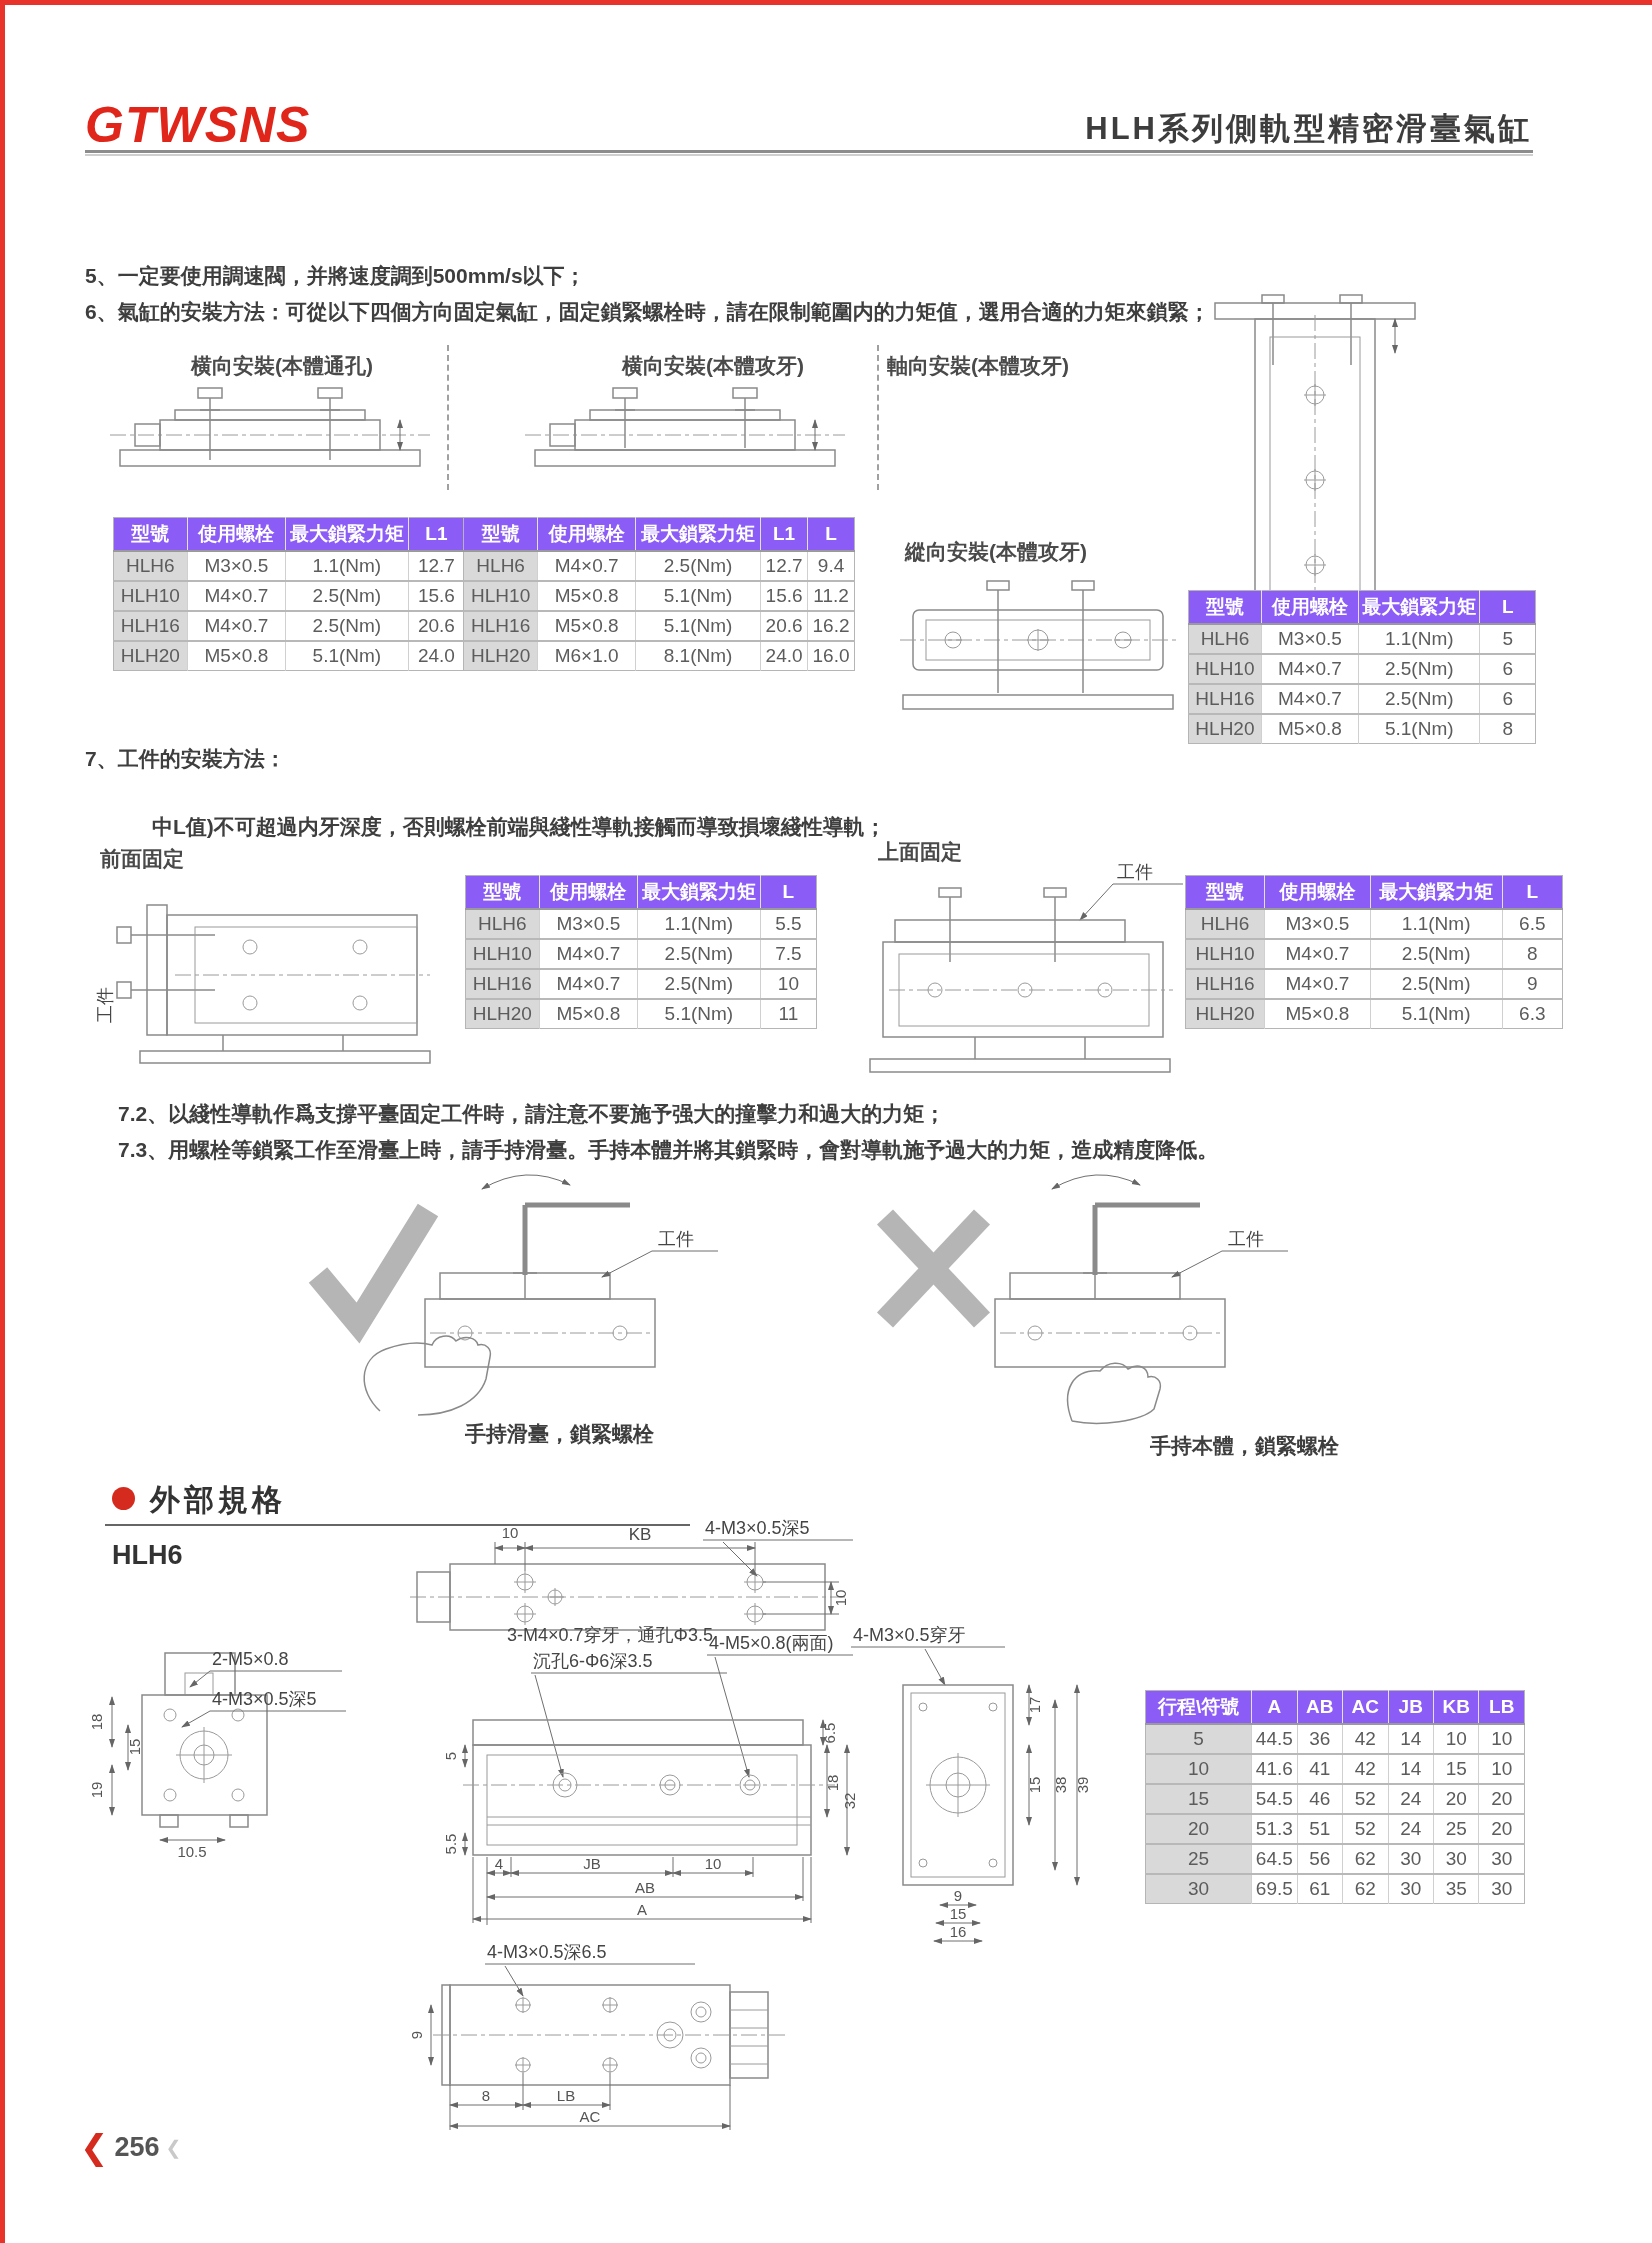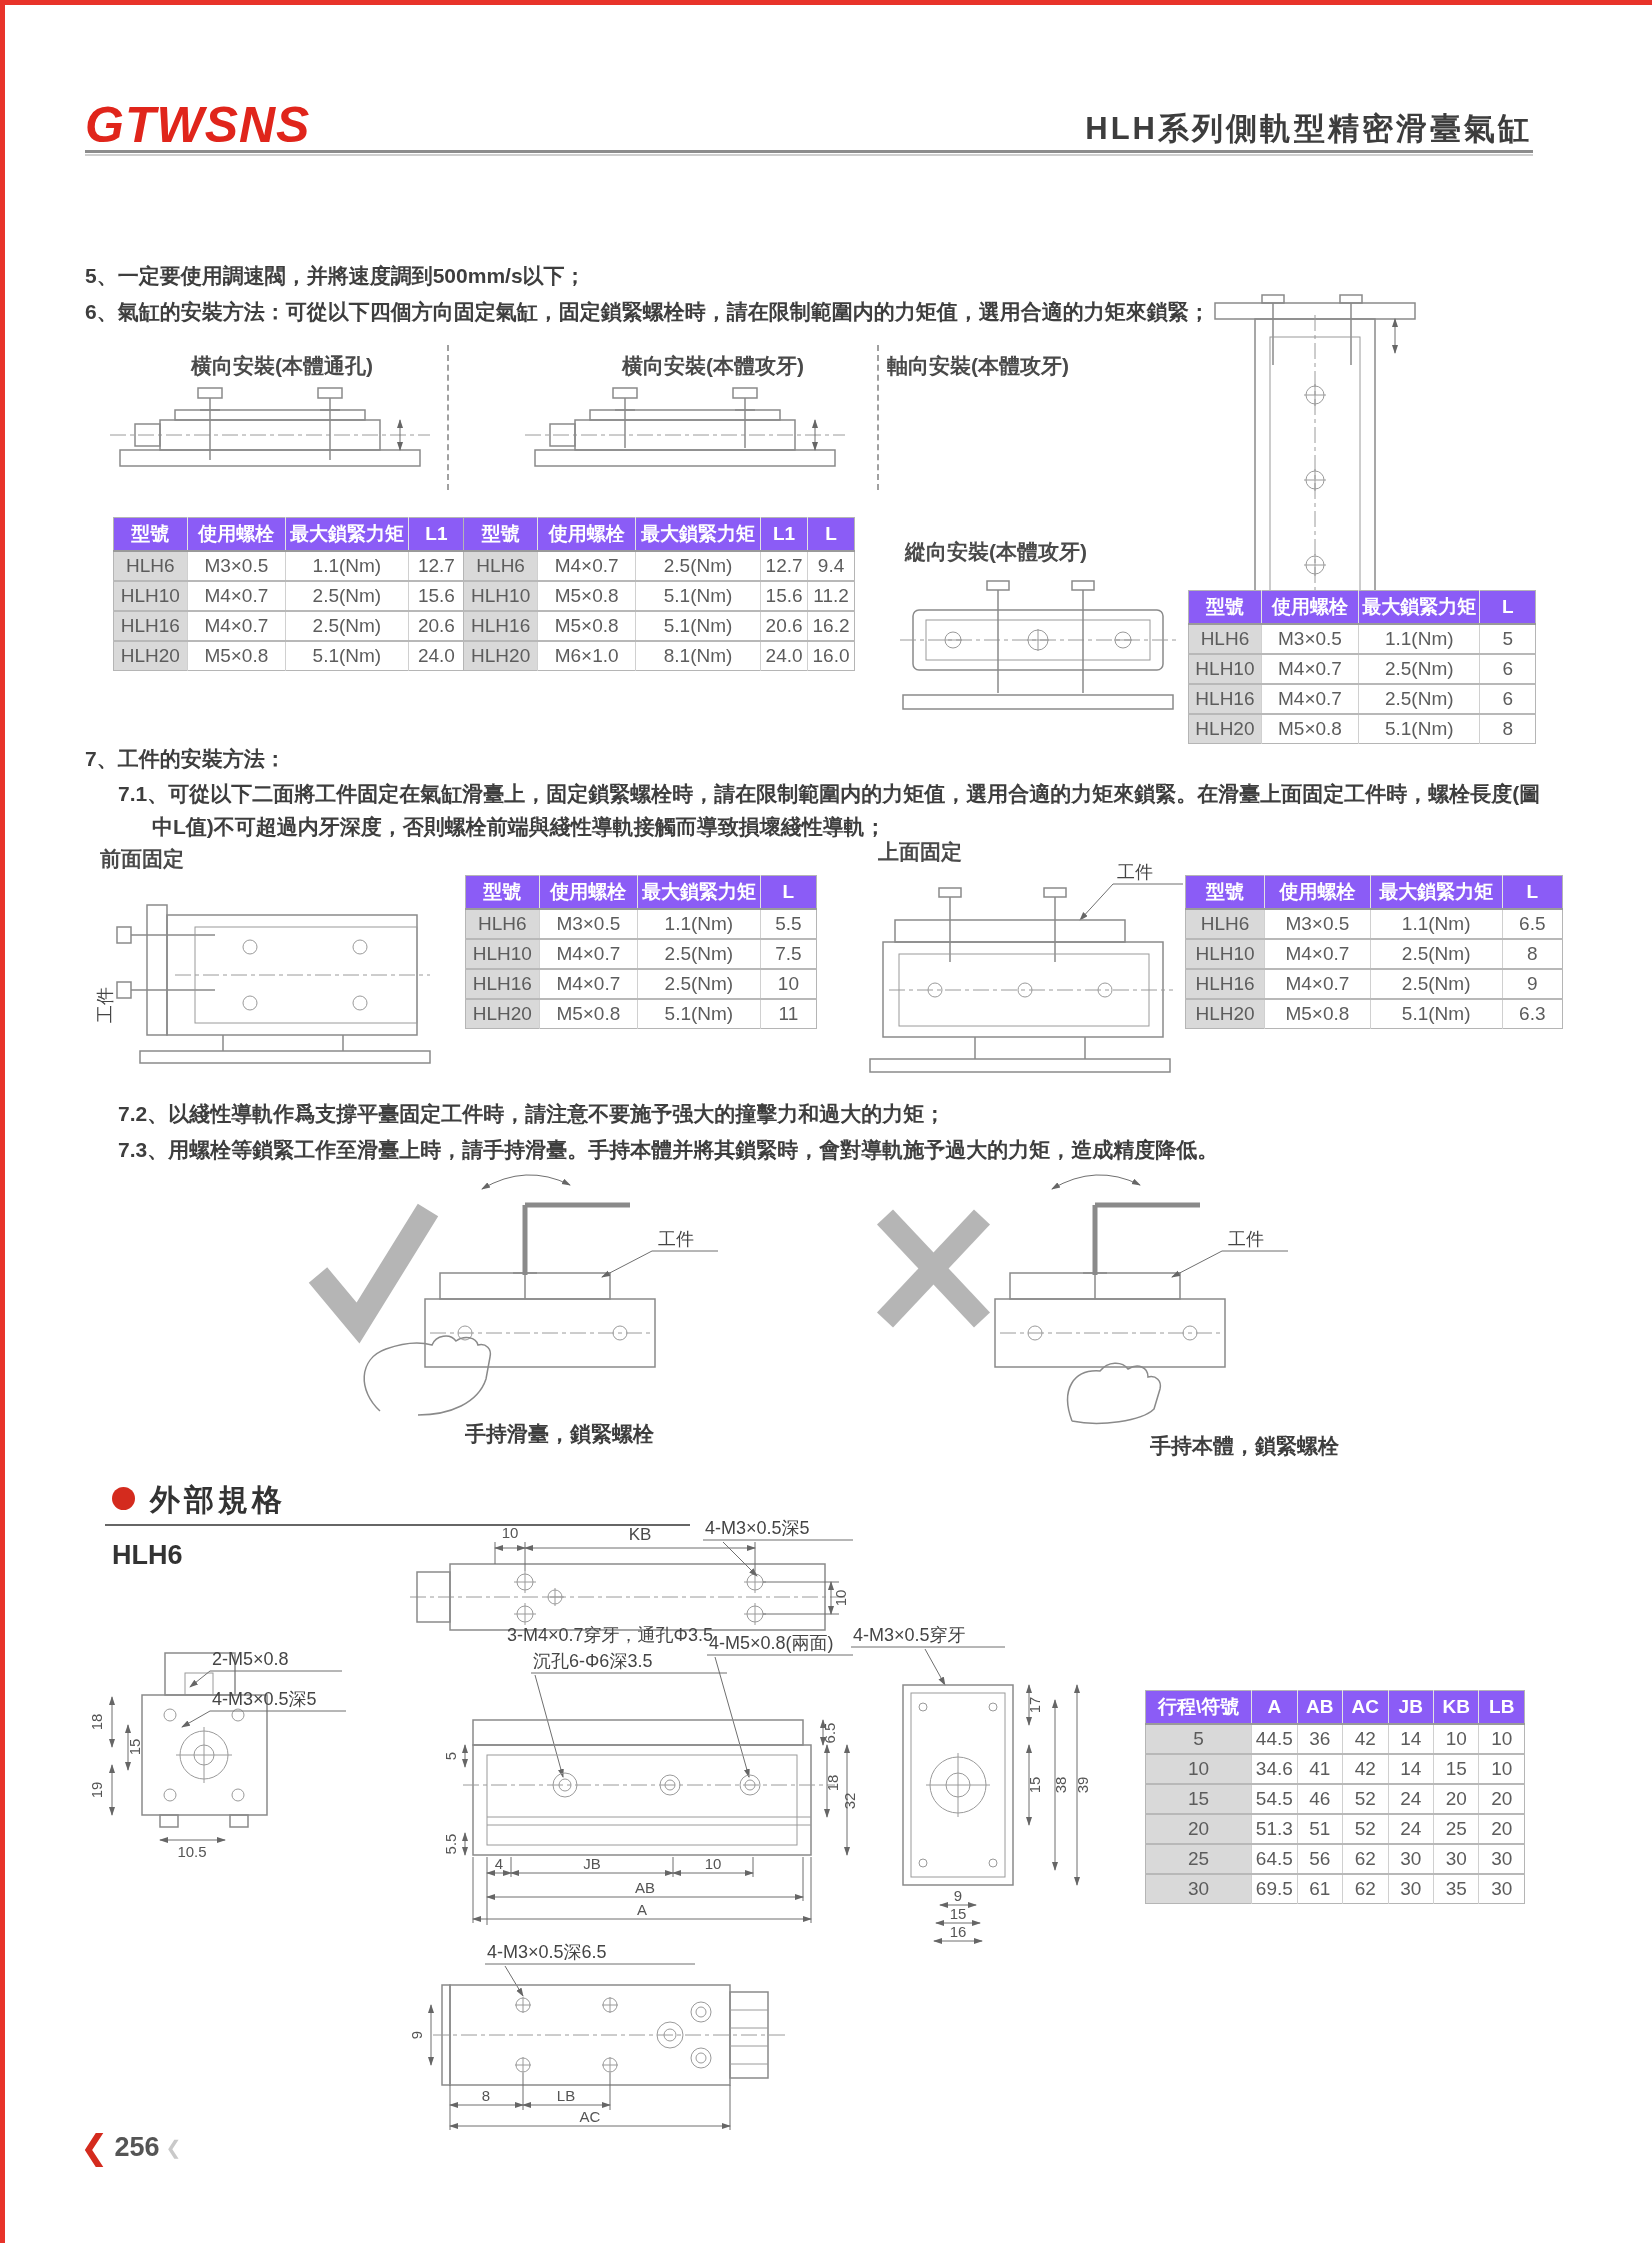--- a/index.html
+++ b/index.html
@@ -283,21 +283,20 @@
             <td class="rowhead">HLH20</td>
             <td>M5×0.8</td>
             <td>5.1(Nm)</td>
             <td>8</td>
           </tr>
         </tbody>
       </table>
   </div>
 
   <div class="txt" style="left:85px; top:745px;">7、工件的安裝方法：</div>
-  <div class="txt" style="left:118px; top:780px;">7.1、可從以下二面將工件固定在氣缸滑臺上，固定鎖緊螺栓時，請在限制範圍内的力矩值，選用合適的力矩來鎖緊。在滑臺上面固定工件時，螺栓長度(圖</div>
   <div class="txt" style="left:152px; top:813px;">中L值)不可超過内牙深度，否則螺栓前端與綫性導軌接觸而導致損壞綫性導軌；</div>
 
   <div class="diag-label" style="left:100px; top:845px; text-align:right;">前面固定</div>
   <svg class="diagram" style="left:95px; top:875px;" width="350" height="200" viewBox="0 0 350 200">
     <text class="thr" transform="rotate(-90 16 130)" x="16" y="130" text-anchor="middle">工件</text>
     <rect class="part" x="52" y="30" width="20" height="130"></rect>
     <g class="part">
       <rect x="22" y="52" width="14" height="16"></rect>
         <line x1="36" y1="60" x2="120" y2="60"></line>
       <rect x="22" y="107" width="14" height="16"></rect>
@@ -661,21 +660,21 @@
             <td class="rowhead">5</td>
             <td>44.5</td>
             <td>36</td>
             <td>42</td>
             <td>14</td>
             <td>10</td>
             <td>10</td>
           </tr>
           <tr>
             <td class="rowhead">10</td>
-            <td>34.6</td>
+            <td>41.6</td>
             <td>41</td>
             <td>42</td>
             <td>14</td>
             <td>15</td>
             <td>10</td>
           </tr>
           <tr>
             <td class="rowhead">15</td>
             <td>54.5</td>
             <td>46</td>

